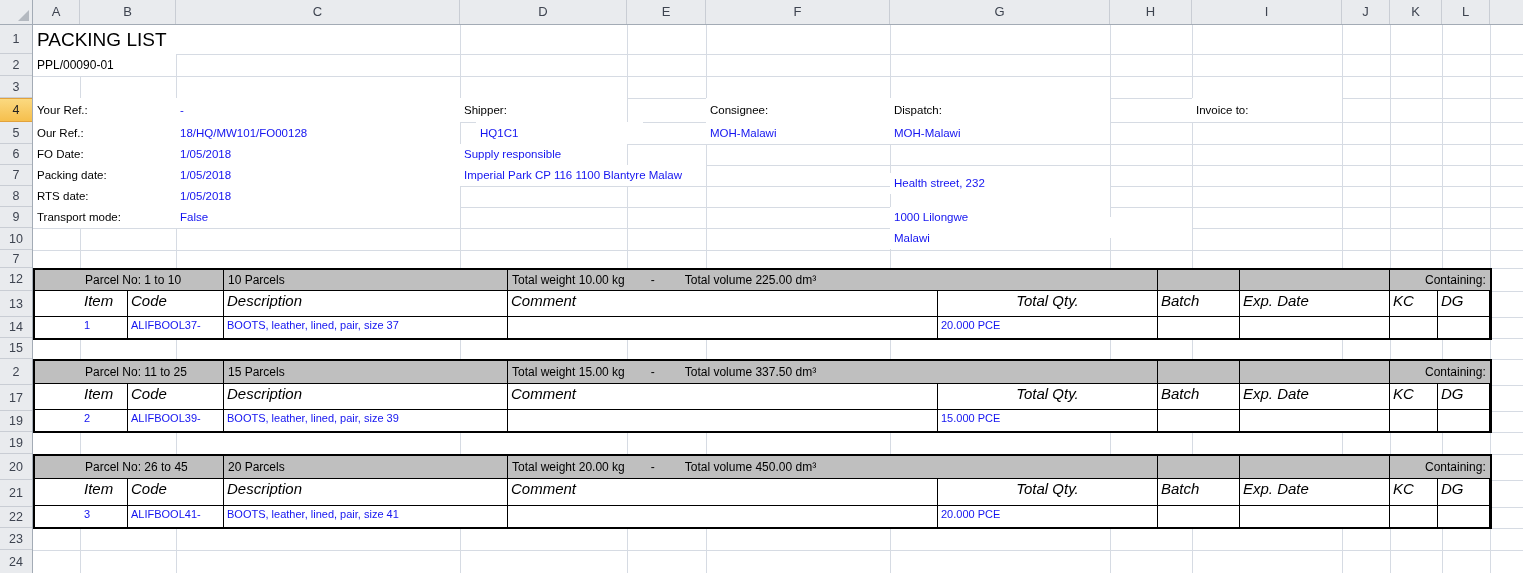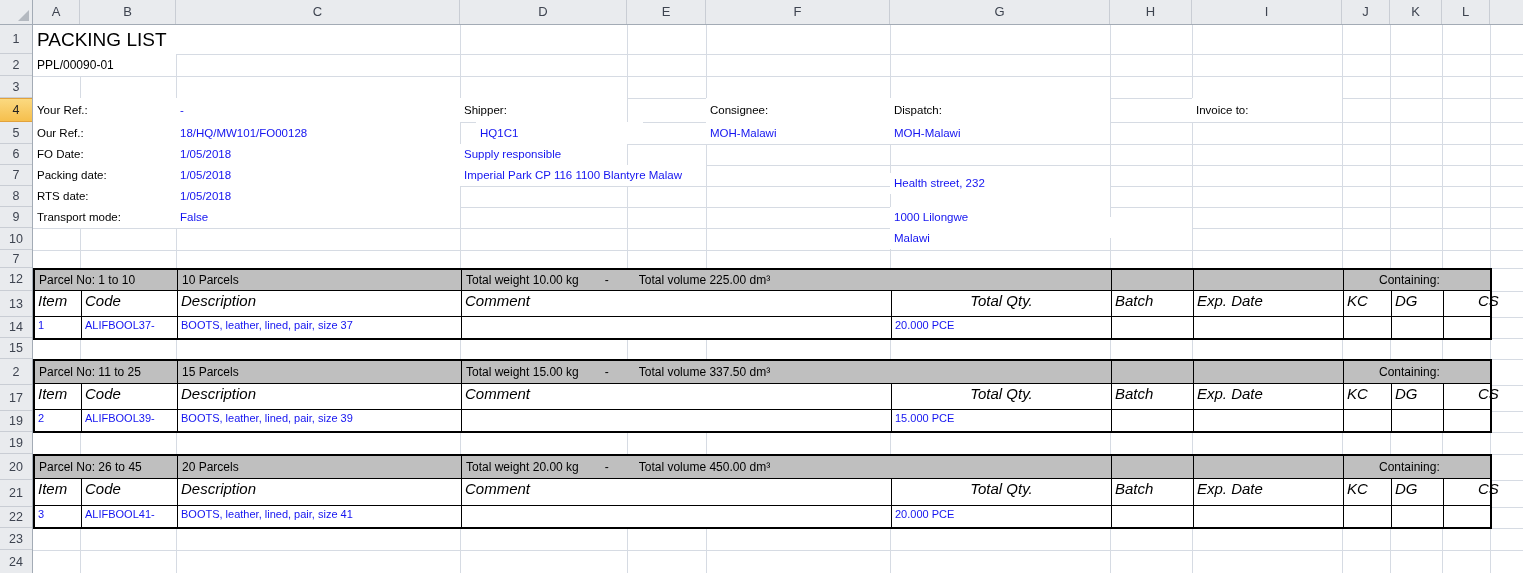--- a/index.html
+++ b/index.html
@@ -28,21 +28,21 @@
   .gl-h { position:absolute; left:0; width:1490px; height:1px; background:#d6dbe3; }
 
   .cell { position:absolute; background:#fff; white-space:nowrap; overflow:hidden;
           font-size:11.5px; color:#000; padding-left:4px; }
   .blue { color:#1414f0; }
   .title { font-size:19px; color:#000; }
   .doc { font-size:12px; }
 
   
   .section { position:absolute; left:0; width:1459px; border:2px solid #000; background:#fff; }
-  .srow { display:flex; border-bottom:1px solid #000; }
+  .srow { display:flex; border-bottom:1px solid #000;padding-left:46px; }
   .srow:last-child { border-bottom:none; }
   .scell { flex:none; border-right:1px solid #000; overflow:hidden; white-space:nowrap; }
   .scell:last-child { border-right:none;margin-left:31px; }
   .band { background:#bfbfbf; }
   .band .scell { font-size:12px; color:#000; padding-left:4px; display:flex; align-items:center; }
   .band .sep { margin:0 30px 0 26px; }
   .hdrrow .scell { font-style:italic; font-size:15px; padding:1px 0 0 3px; color:#000; }
   .hdrrow .qtyh { text-align:center; padding-left:0; }
   .datarow .scell { font-size:11px; color:#1414f0; padding:2px 0 0 3px; }
 </style>

